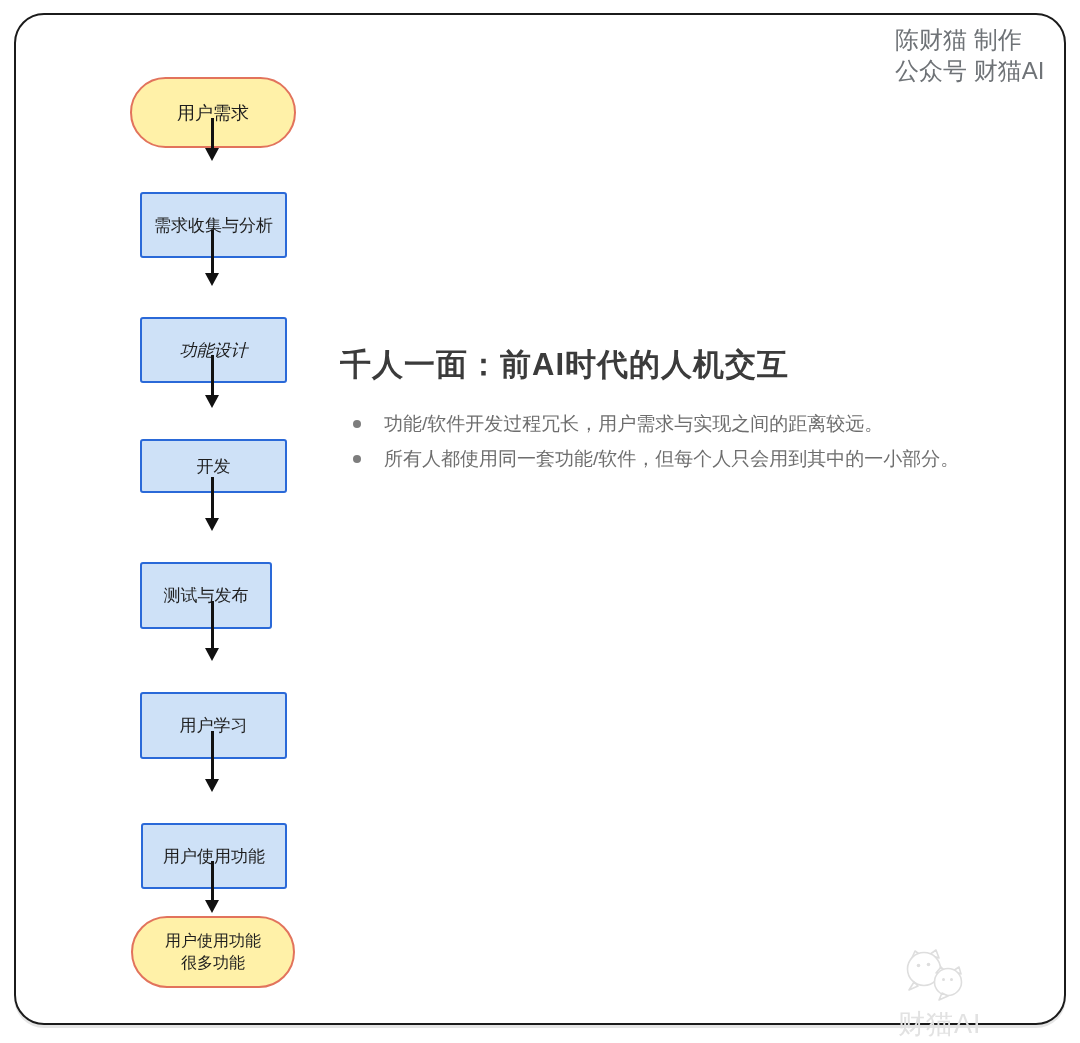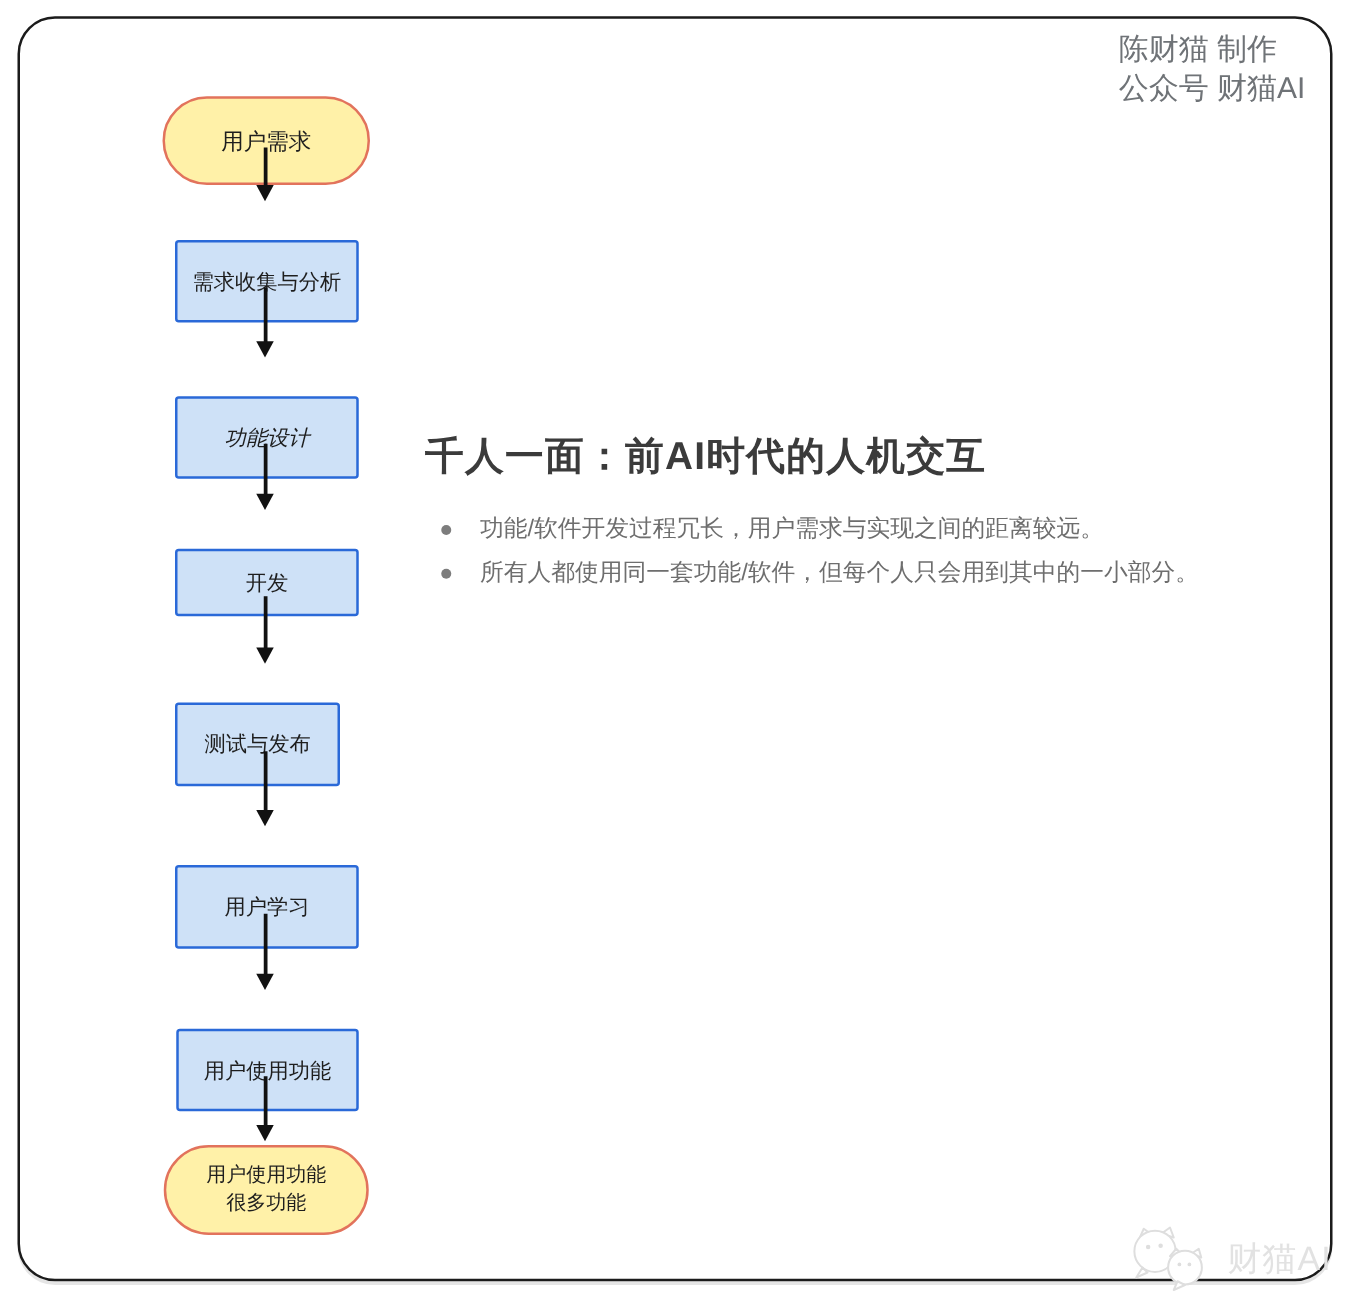--- a/index.html
+++ b/index.html
@@ -48,23 +48,24 @@
   .bullets { position:absolute; left:347px; top:406px; list-style:none; }
   .bullets li {
     position:relative; padding-left:37px;
     font-size:19px; line-height:35px; color:var(--body_text,#6E6E6E);
   }
   .bullets li::before {
     content:""; position:absolute; left:6px; top:14px;
     width:8px; height:8px; border-radius:50%; background:#7d7d7d;
   }
   .watermark {
-    position:absolute; left:898px; top:980px;
-    display:flex; align-items:center; gap:4px;
+    position:absolute; left:898px; top:948px;
+    display:flex; gap:4px;
     color:var(--watermark,#E2E2E2);
+    flex-direction:column;
   }
   .watermark-text { font-size:27px; letter-spacing:1px; }
 </style>
 </head>
 <body>
 
 <div class="frame"></div>
 
 <div class="credits">
   <div>陈财猫 制作</div>

